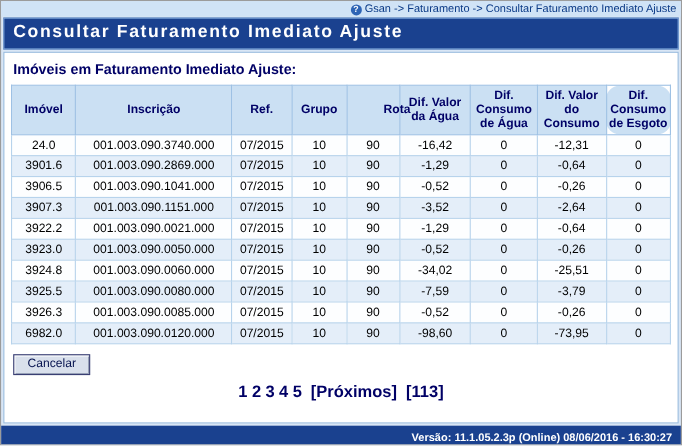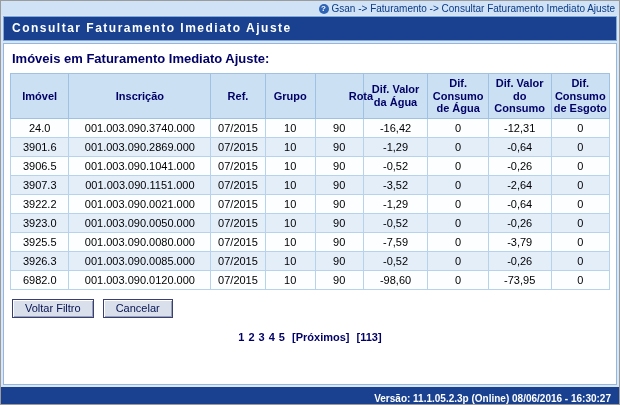--- a/index.html
+++ b/index.html
@@ -31,21 +31,21 @@
     cursor: pointer; flex: 0 0 auto;
   }
 
   
   .title-bar {
     flex: 0 0 auto;
     margin: 1px 2px 0 2px;
     background: #1a418f;
     border: 1px solid #7fa8dc;
     color: #ffffff;
-    font-size: 12px; font-weight: bold; letter-spacing: 1.5px;
+    font-size: 16px; font-weight: bold; letter-spacing: 1.5px;
     padding: 4px 8px 5px 8px;
   }
 
   
   .content {
     flex: 1 1 auto;
     margin: 2px;
     background: #ffffff;
     border: 1px solid #94b8dd;
     padding: 4px 6px 2px 6px;
@@ -82,41 +82,41 @@
   .data-table tbody tr:nth-child(even) { background: #e4eef9; }
 
   .data-table th:nth-child(1) { width: 56px; }
   .data-table th:nth-child(2) { width: 136px; }
   .data-table th:nth-child(3) { width: 52px; }
   .data-table th:nth-child(4) { width: 48px; }
   .data-table th:nth-child(5) { width: 46px; padding-left: 33px; }
   .data-table th:nth-child(6) { width: 62px; }
   .data-table th:nth-child(7) { width: 58px; }
   .data-table th:nth-child(8) { width: 60px; }
-  .data-table th:nth-child(9) { width: 56px; }
+  .data-table th:nth-child(9) { width: 56px; border-radius: 12px; }
 
   .actions {
     margin-top: 9px;
     display: flex; gap: 9px;
     padding-left: 2px;
   }
   .actions button {
     font-family: "Liberation Sans", sans-serif;
     font-size: 11px; color: #06124f;
     background: #d9e0ec;
     border: 1px solid #3a3f73;
     box-shadow: inset 1px 1px 0 #ffffff, inset -1px -1px 0 #97a1b8;
     padding: 2px 12px 3px 12px;
     cursor: pointer;
   }
 
   .pagination {
-    margin-top: 13px;
+    margin-top: 7px;
     text-align: center;
-    font-size: 11px; font-weight: bold; color: #000066;
+    font-size: 15px; font-weight: bold; color: #000066;
   }
   .pagination a {
     color: #000066; text-decoration: none;
     margin: 0 2px; cursor: pointer;
   }
 
   
   .footer-bar {
     flex: 0 0 17px;
     background: #1a418f;
@@ -220,20 +220,31 @@
             <td>001.003.090.0050.000</td>
             <td>07/2015</td>
             <td>10</td>
             <td>90</td>
             <td>-0,52</td>
             <td>0</td>
             <td>-0,26</td>
             <td>0</td>
           </tr>
           <tr>
+            <td>3924.8</td>
+            <td>001.003.090.0060.000</td>
+            <td>07/2015</td>
+            <td>10</td>
+            <td>90</td>
+            <td>-34,02</td>
+            <td>0</td>
+            <td>-25,51</td>
+            <td>0</td>
+          </tr>
+          <tr>
             <td>3925.5</td>
             <td>001.003.090.0080.000</td>
             <td>07/2015</td>
             <td>10</td>
             <td>90</td>
             <td>-7,59</td>
             <td>0</td>
             <td>-3,79</td>
             <td>0</td>
           </tr>
@@ -256,21 +267,20 @@
             <td>90</td>
             <td>-98,60</td>
             <td>0</td>
             <td>-73,95</td>
             <td>0</td>
           </tr>
         </tbody>
     </table>
 
     <div class="actions">
-      <button type="button">Voltar Filtro</button>
       <button type="button">Cancelar</button>
     </div>
 
     <div class="pagination">
       <a>1</a><a>2</a><a>3</a><a>4</a><a>5</a>
       <a>[Próximos]</a>
       <a>[113]</a>
     </div>
 
   </div>

